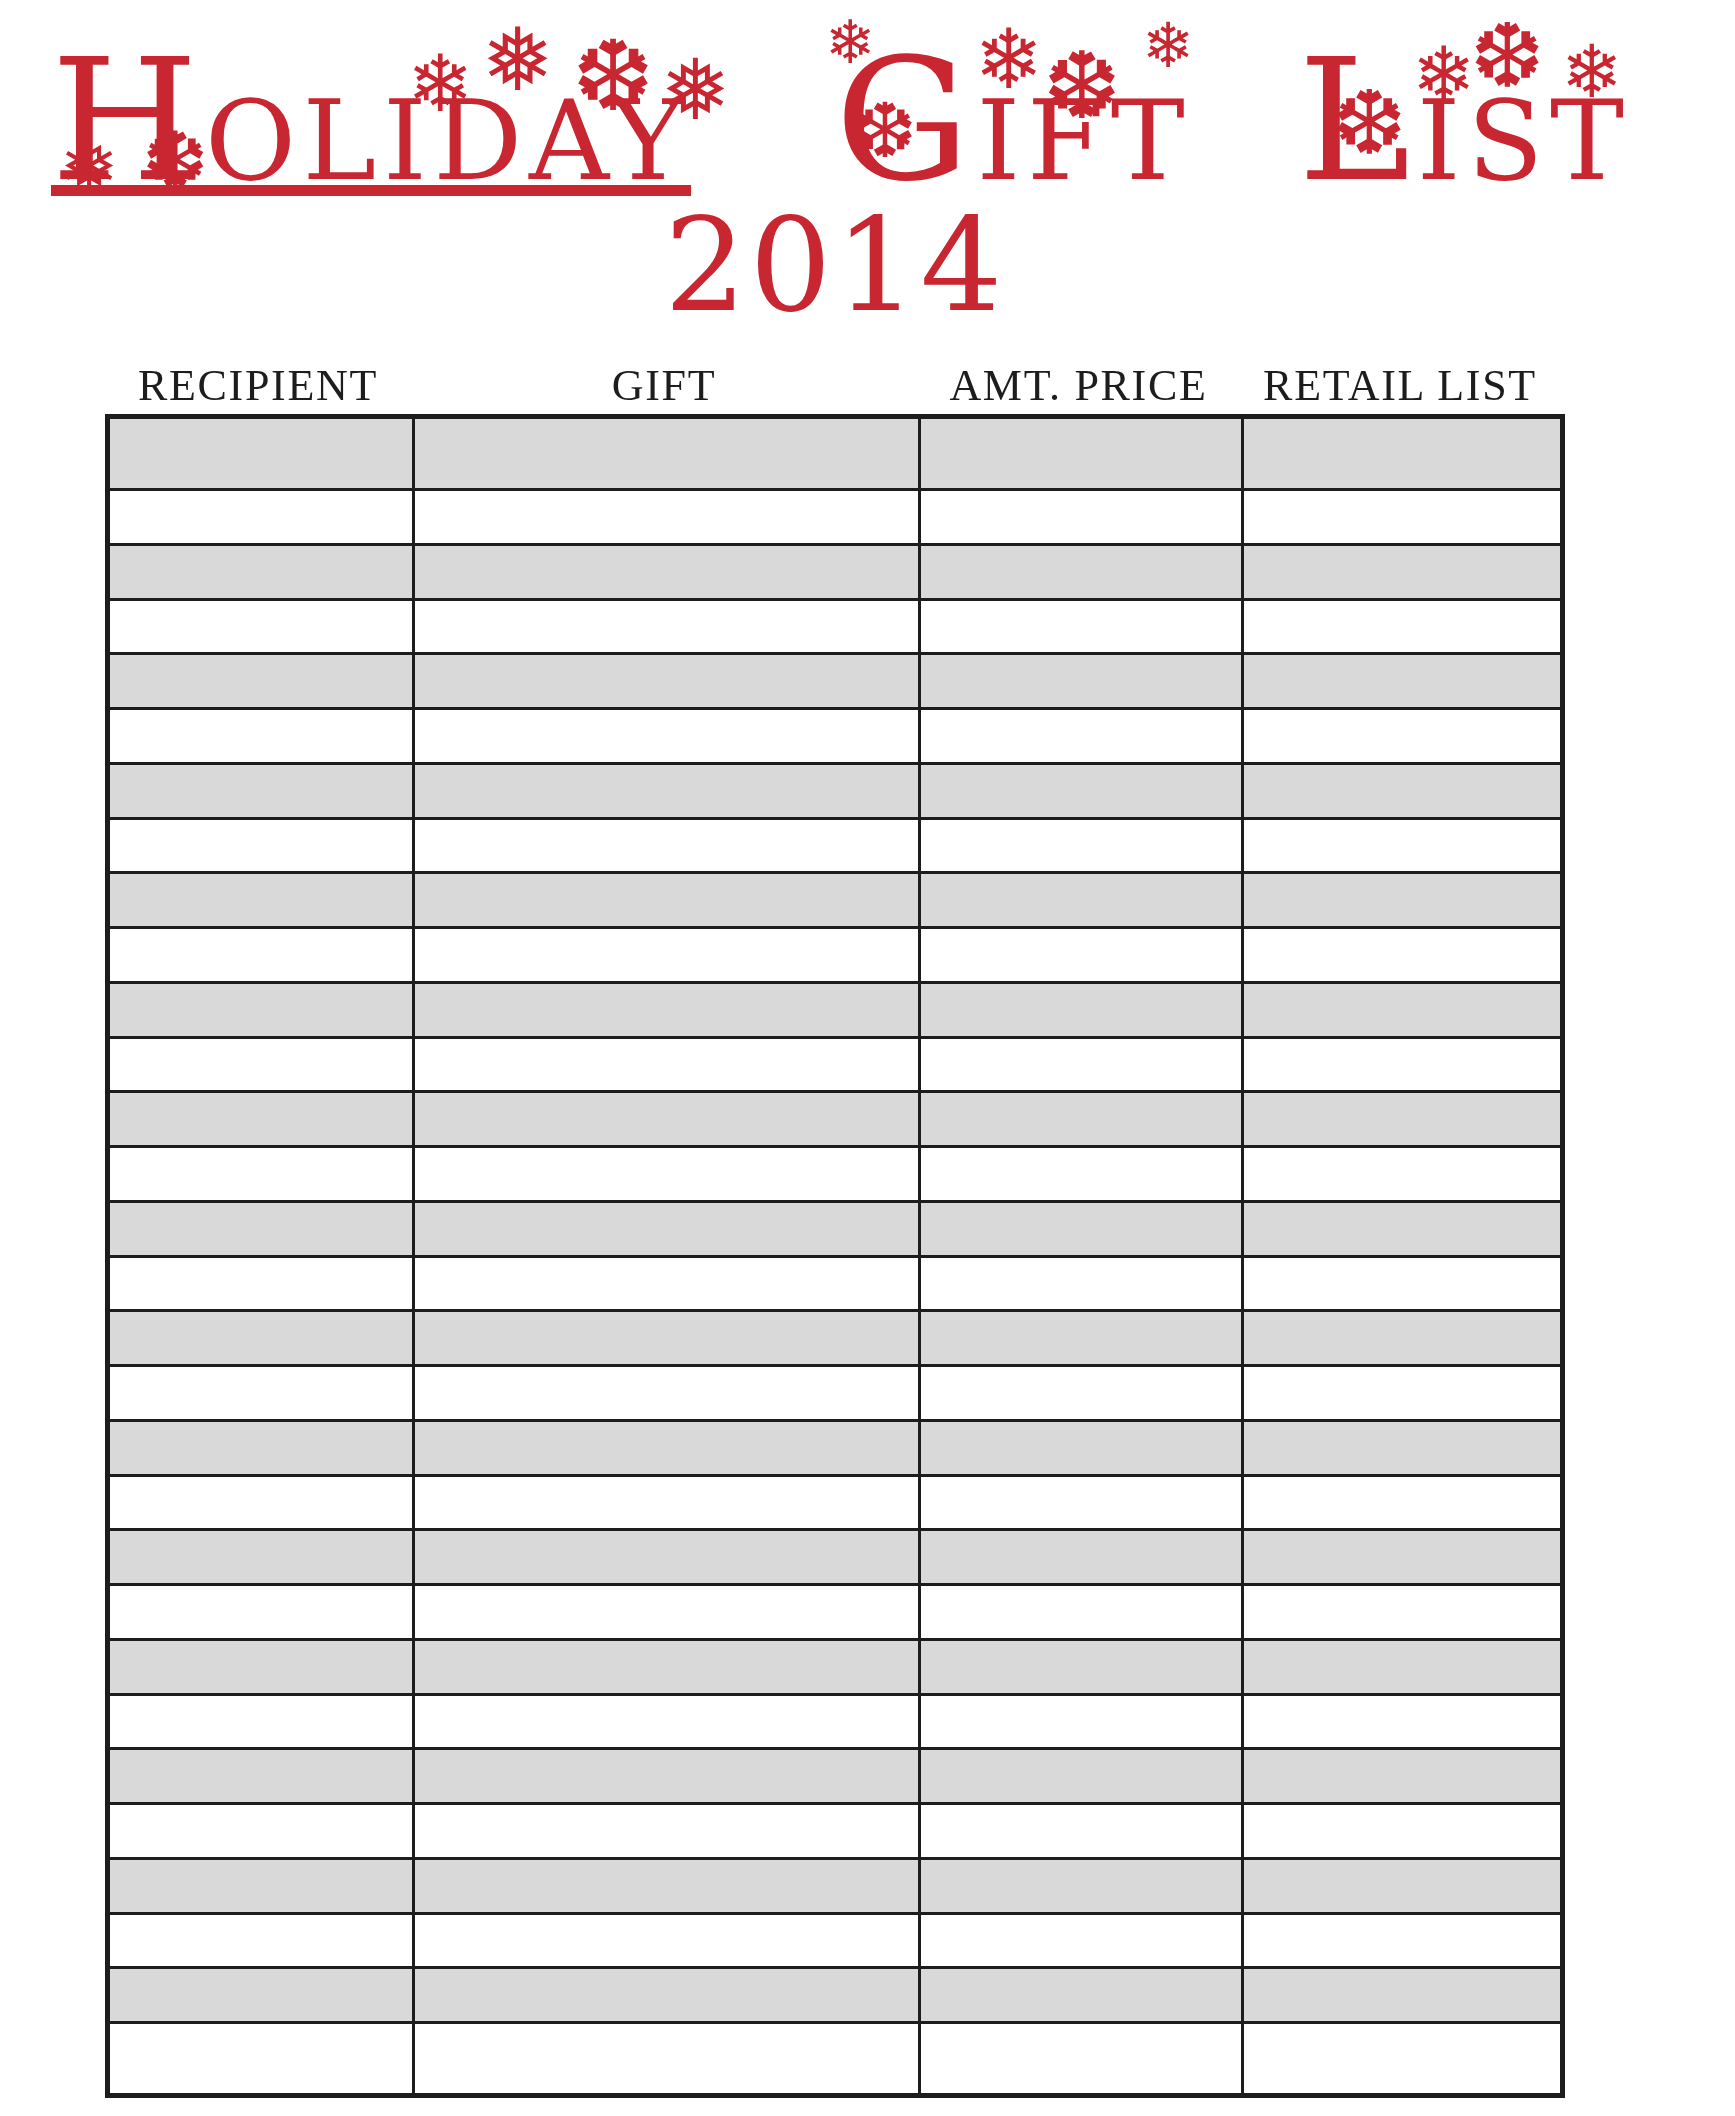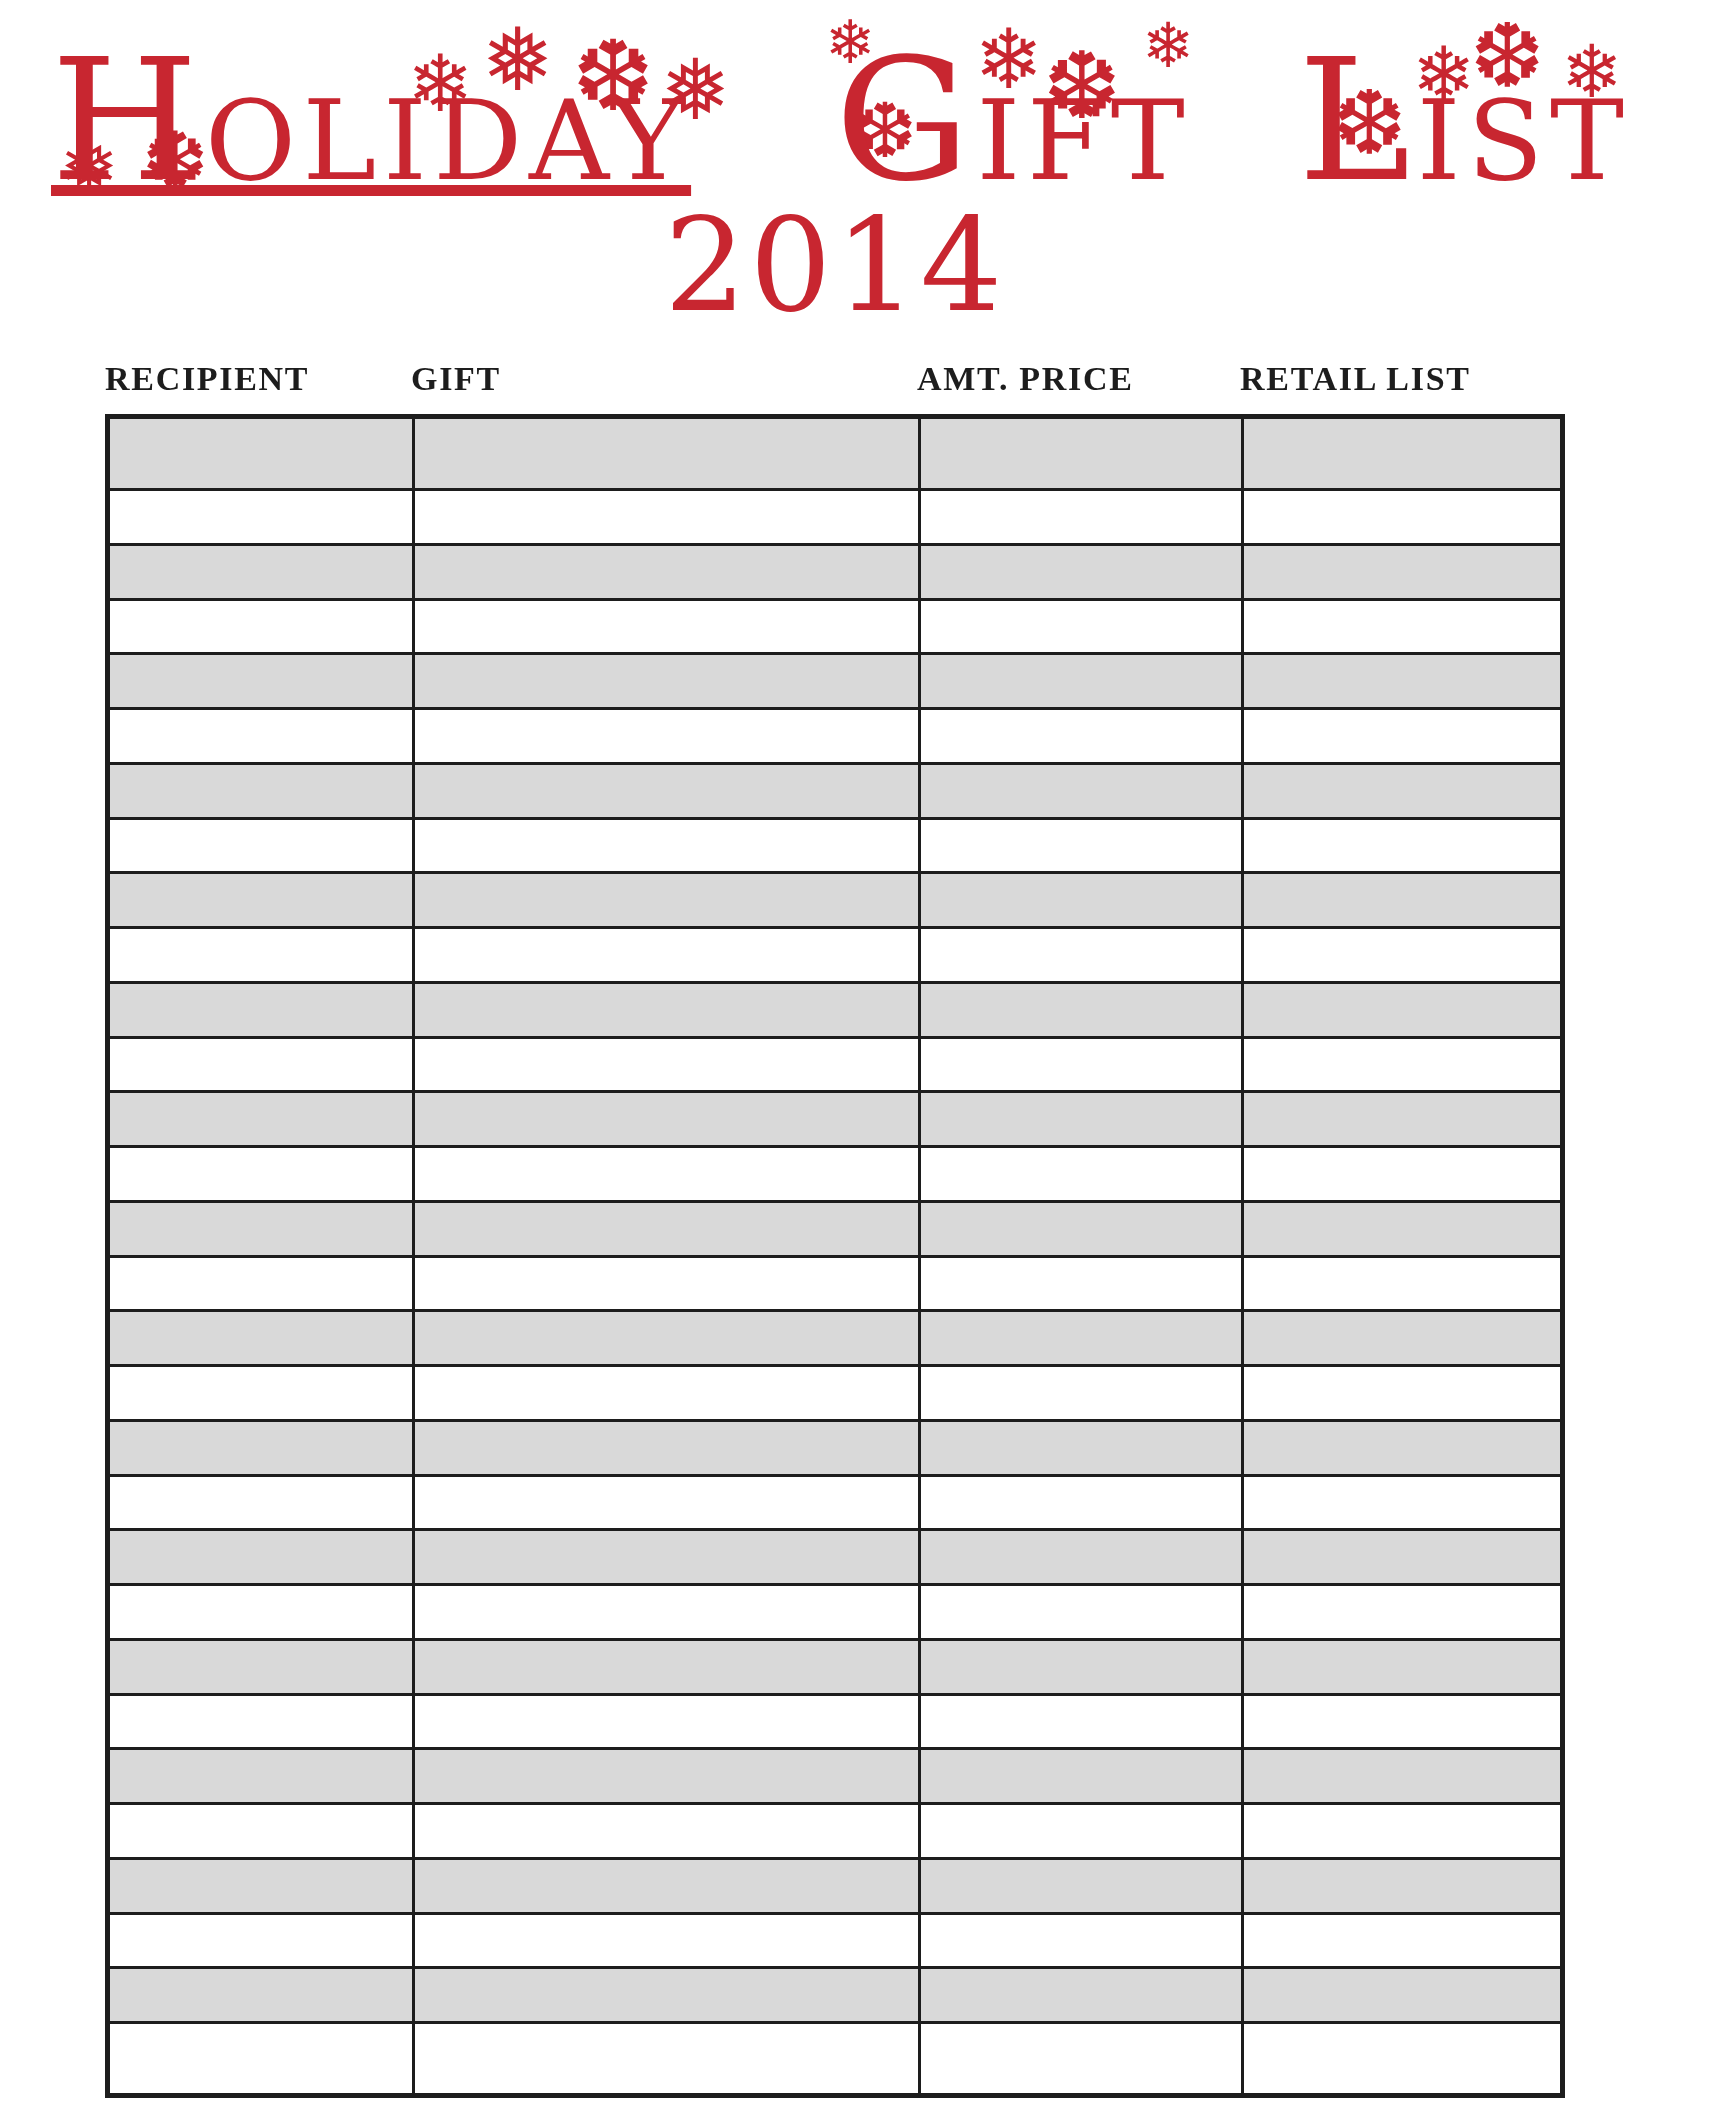--- a/index.html
+++ b/index.html
@@ -54,22 +54,23 @@
   .col-headers{
     position:absolute;
     top:360px;
     left:105px;
     width:1455px;
     display:grid;
     grid-template-columns:306px 506px 323px 320px;
   }
   .col-headers span{
     display:block;
-    font-weight:bold;
-    font-size:34px;
+    text-align:center;
+    font-weight:normal;
+    font-size:44px;
     letter-spacing:1.7px;
     color:#1d1d1d;
     font-family:"Liberation Serif", serif;
   }
   
   .gift-table{
     position:absolute;
     top:414px;
     left:105px;
     width:1455px;

